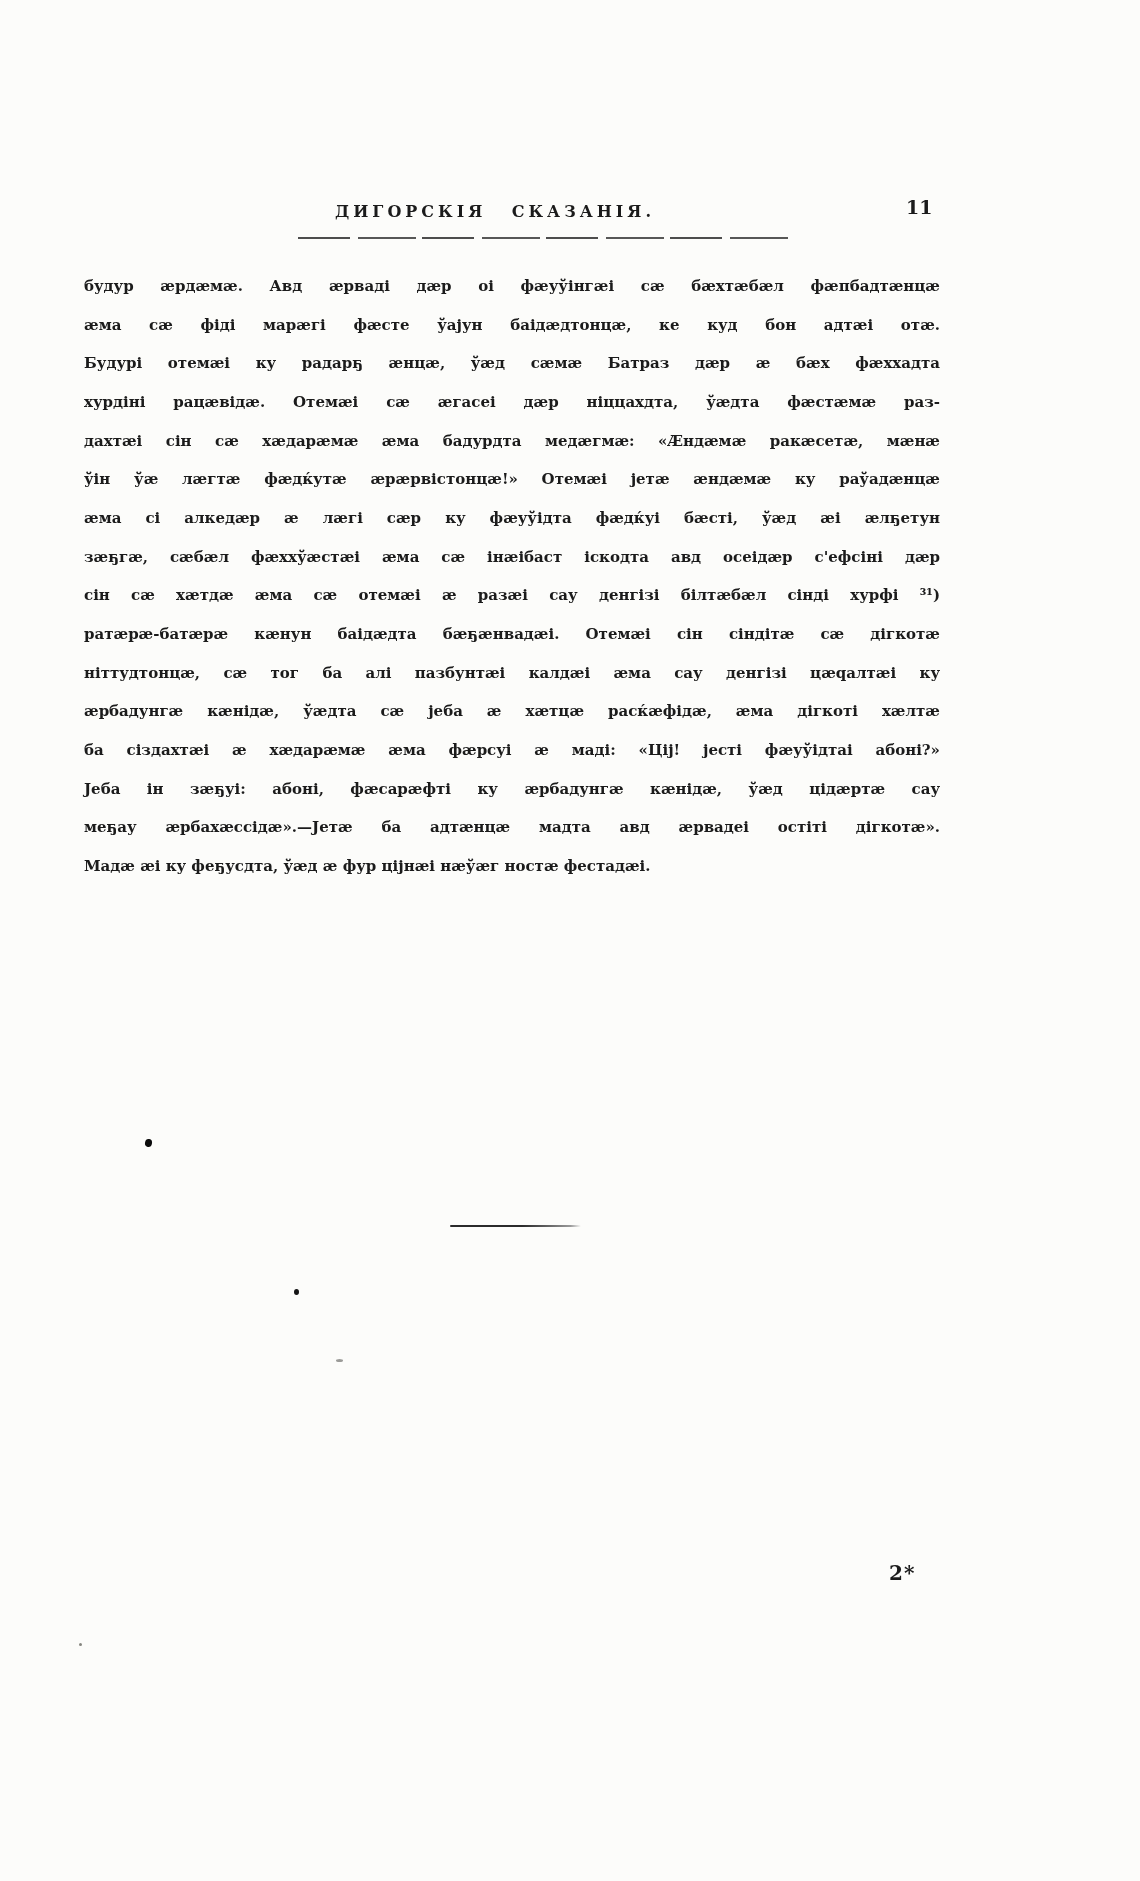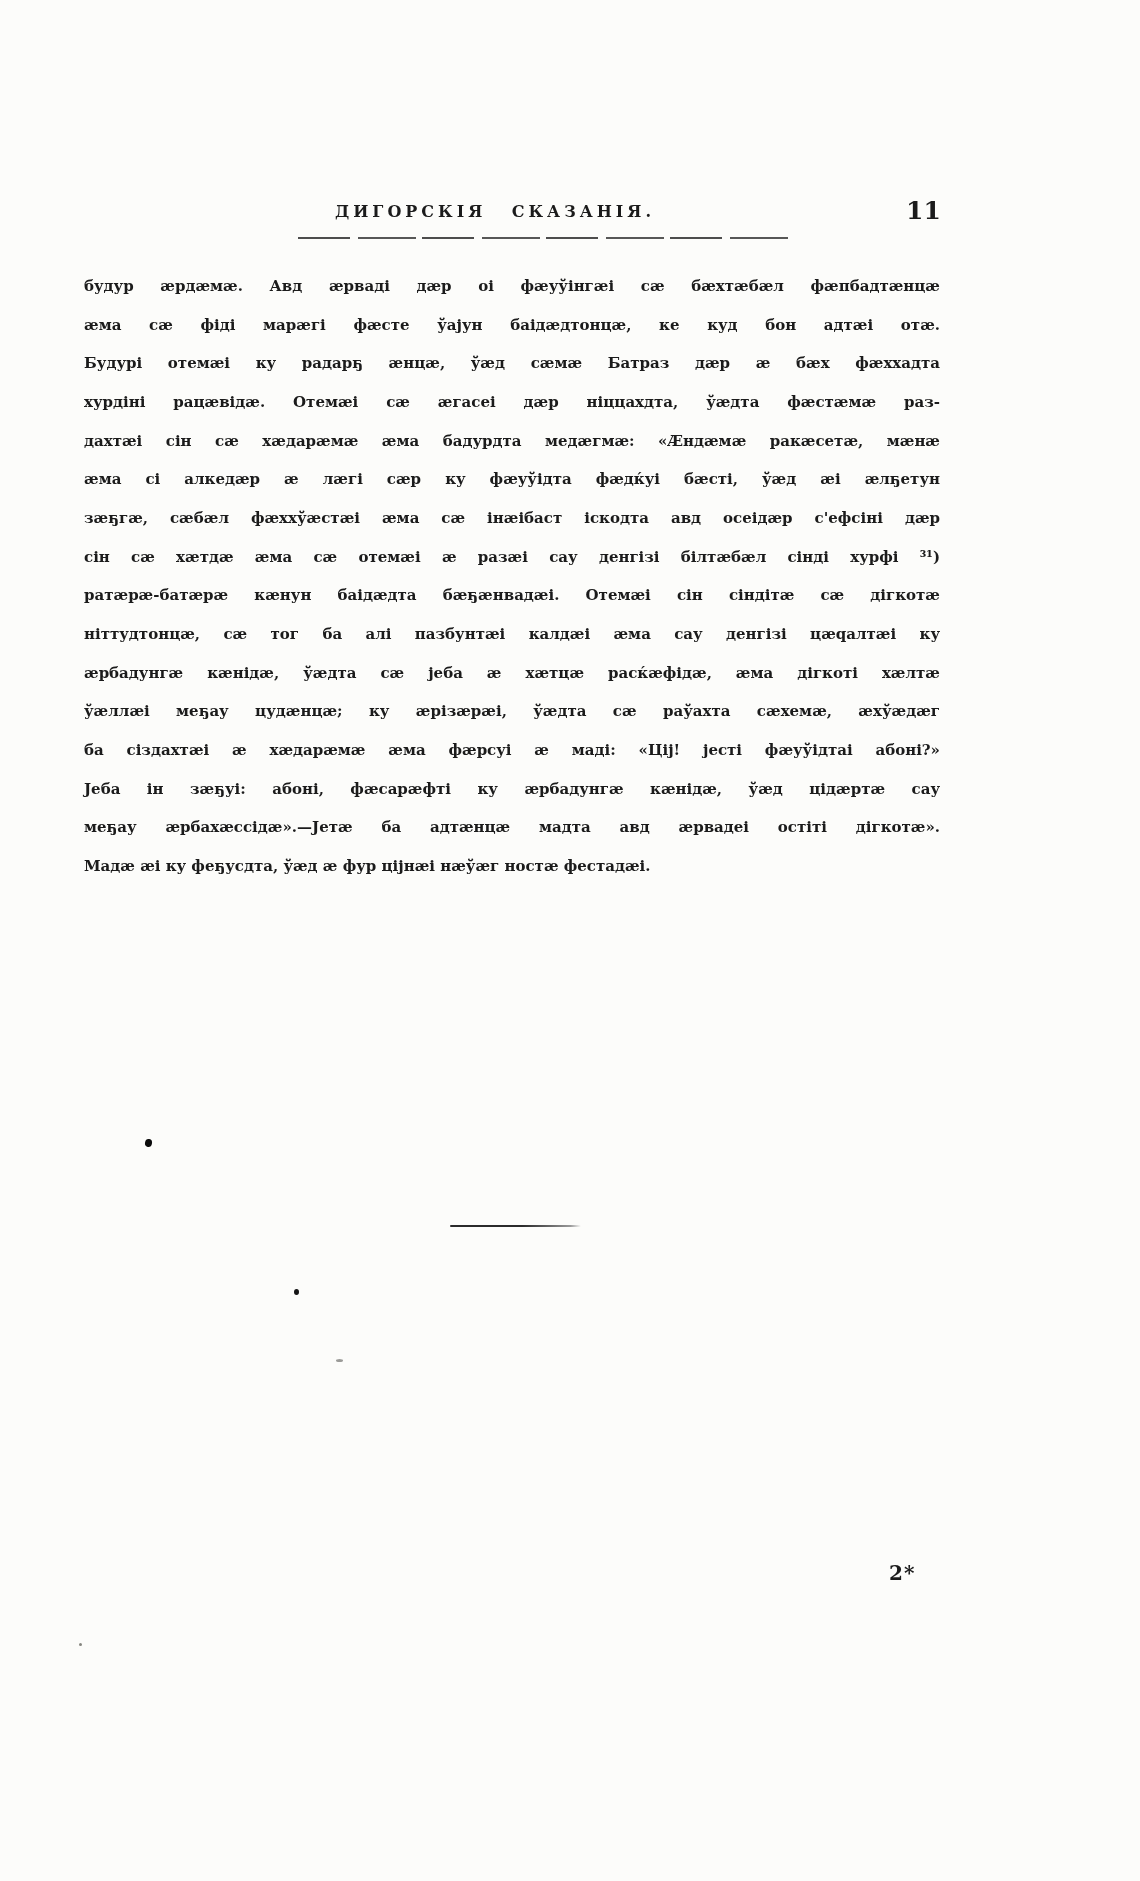--- a/index.html
+++ b/index.html
@@ -22,21 +22,21 @@
     text-align:center;
     font-size:16px;font-weight:bold;
     letter-spacing:4px;
     word-spacing:16px;
     color:var(--ink);
     white-space:nowrap;
   }
   .page-number{
     position:absolute;
     left:906px;top:196px;
-    font-size:25px;font-weight:bold;
+    font-size:19px;font-weight:bold;
     color:var(--ink);
   }
   .head-rule{
     position:absolute;
     left:298px;top:237px;width:490px;height:2px;
     background:repeating-linear-gradient(to right,
       #2e2e2e 0px, #2e2e2e 52px,
       rgba(46,46,46,0) 52px, rgba(46,46,46,0) 60px,
       #3a3a3a 60px, #3a3a3a 118px,
       rgba(46,46,46,0) 118px, rgba(46,46,46,0) 124px);
@@ -85,27 +85,27 @@
   <div class="page-number">11</div>
 
   <div class="head-rule"></div>
 
   <div class="body-text" id="body-lines">
       <div class="bodyline">будур ӕрдӕмӕ. Авд ӕрваді дӕр оі фӕуўінгӕі сӕ бӕхтӕбӕл фӕпбадтӕнцӕ</div>
       <div class="bodyline">ӕма сӕ фіді марӕгі фӕсте ўаjун баідӕдтонцӕ, ке куд бон адтӕі отӕ.</div>
       <div class="bodyline">Будурі отемӕі ку радарҕ ӕнцӕ, ўӕд сӕмӕ Батраз дӕр ӕ бӕх фӕххадта</div>
       <div class="bodyline">хурдіні рацӕвідӕ. Отемӕі сӕ ӕгасеі дӕр ніццахдта, ўӕдта фӕстӕмӕ раз-</div>
       <div class="bodyline">дахтӕі сін сӕ хӕдарӕмӕ ӕма бадурдта медӕгмӕ: «Ӕндӕмӕ ракӕсетӕ, мӕнӕ</div>
+      <div class="bodyline">ўін ўӕ лӕгтӕ фӕдќутӕ ӕрӕрвістонцӕ!» Отемӕі jетӕ ӕндӕмӕ ку раўадӕнцӕ</div>
       <div class="bodyline">ӕма сі алкедӕр ӕ лӕгі сӕр ку фӕуўідта фӕдќуі бӕсті, ўӕд ӕі ӕлҕетун</div>
       <div class="bodyline">зӕҕгӕ, сӕбӕл фӕххўӕстӕі ӕма сӕ інӕібаст іскодта авд осеідӕр с'ефсіні дӕр</div>
       <div class="bodyline">сін сӕ хӕтдӕ ӕма сӕ отемӕі ӕ разӕі сау денгізі білтӕбӕл сінді хурфі ³¹)</div>
       <div class="bodyline">ратӕрӕ-батӕрӕ кӕнун баідӕдта бӕҕӕнвадӕі. Отемӕі сін сіндітӕ сӕ дігкотӕ</div>
       <div class="bodyline">ніттудтонцӕ, сӕ тог ба алі пазбунтӕі калдӕі ӕма сау денгізі цӕqалтӕі ку</div>
       <div class="bodyline">ӕрбадунгӕ кӕнідӕ, ўӕдта сӕ jеба ӕ хӕтцӕ расќӕфідӕ, ӕма дігкоті хӕлтӕ</div>
-      <div class="bodyline">ўӕллӕі меҕау цудӕнцӕ; ку ӕрізӕрӕі, ўӕдта сӕ раўахта сӕхемӕ, ӕхўӕдӕг</div>
       <div class="bodyline">ба сіздахтӕі ӕ хӕдарӕмӕ ӕма фӕрсуі ӕ маді: «Ціj! jесті фӕуўідтаі абоні?»</div>
       <div class="bodyline">Jеба ін зӕҕуі: абоні, фӕсарӕфті ку ӕрбадунгӕ кӕнідӕ, ўӕд цідӕртӕ сау</div>
       <div class="bodyline">меҕау ӕрбахӕссідӕ».—Jетӕ ба адтӕнцӕ мадта авд ӕрвадеі остіті дігкотӕ».</div>
       <div class="bodyline last">Мадӕ ӕі ку феҕусдта, ўӕд ӕ фур ціjнӕі нӕўӕг ностӕ фестадӕі.</div>
     </div>
 
   <div class="mid-rule"></div>
 
   <div class="speck speck-1"></div>
   <div class="speck speck-2"></div>

